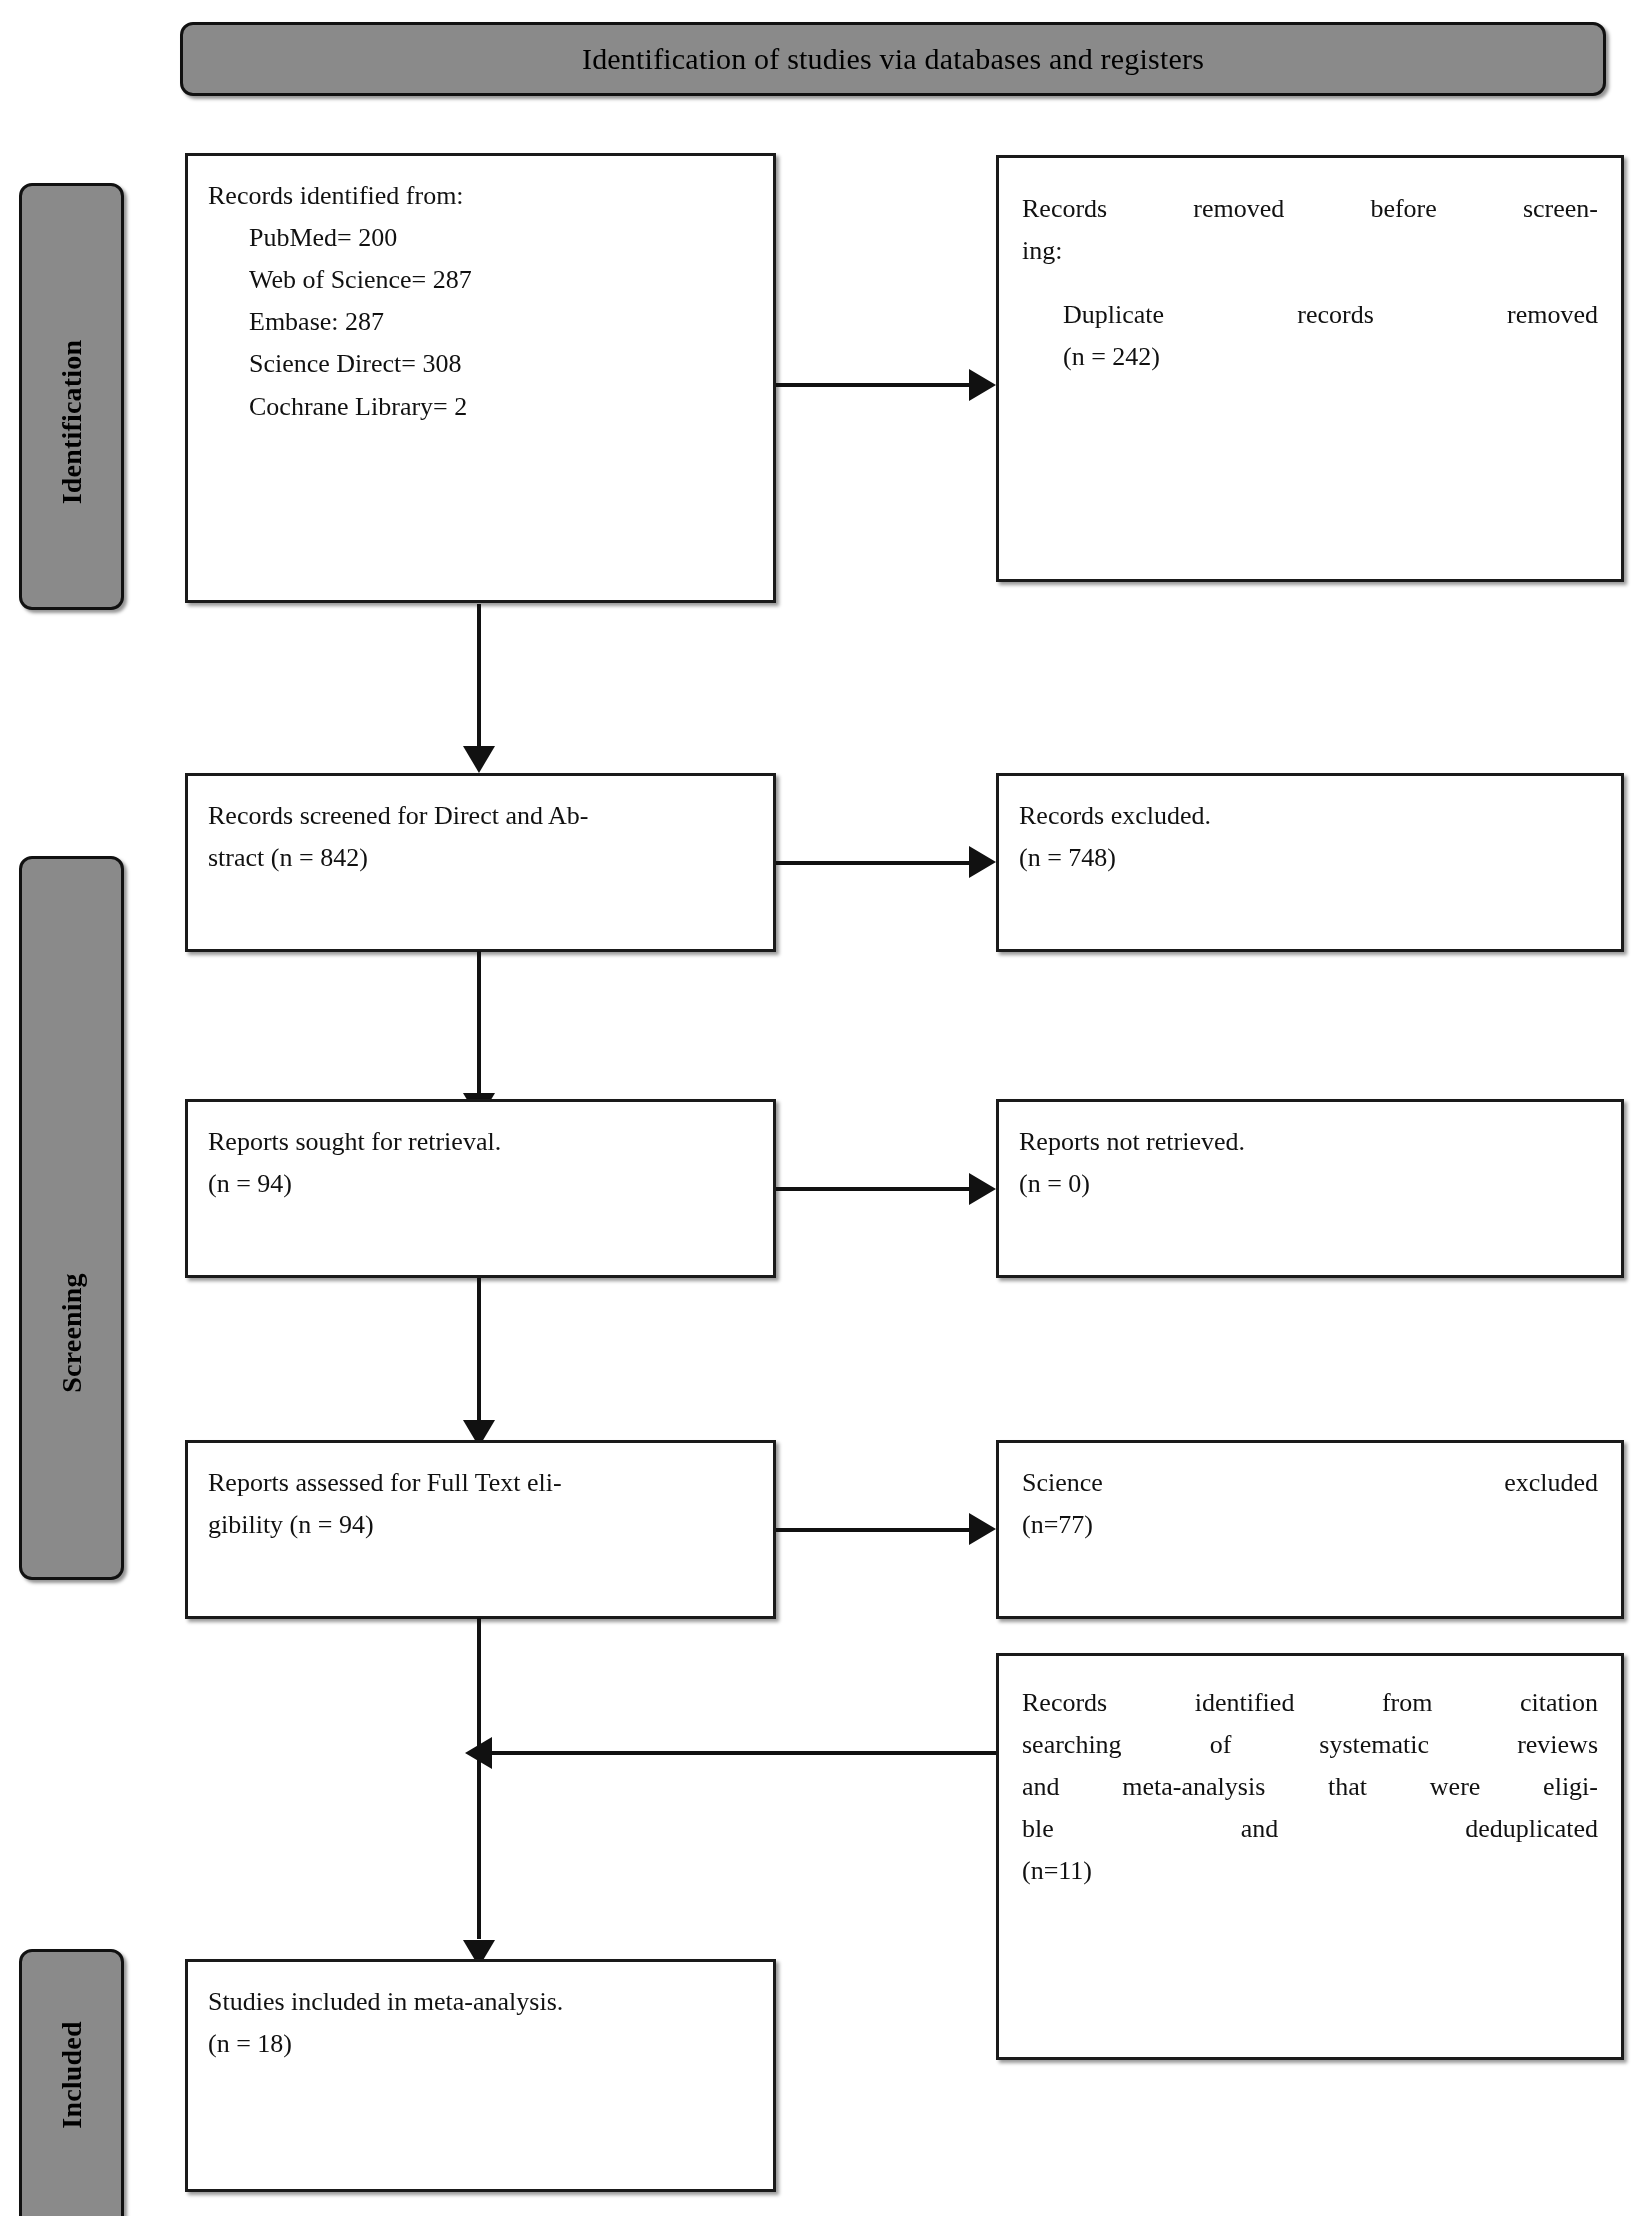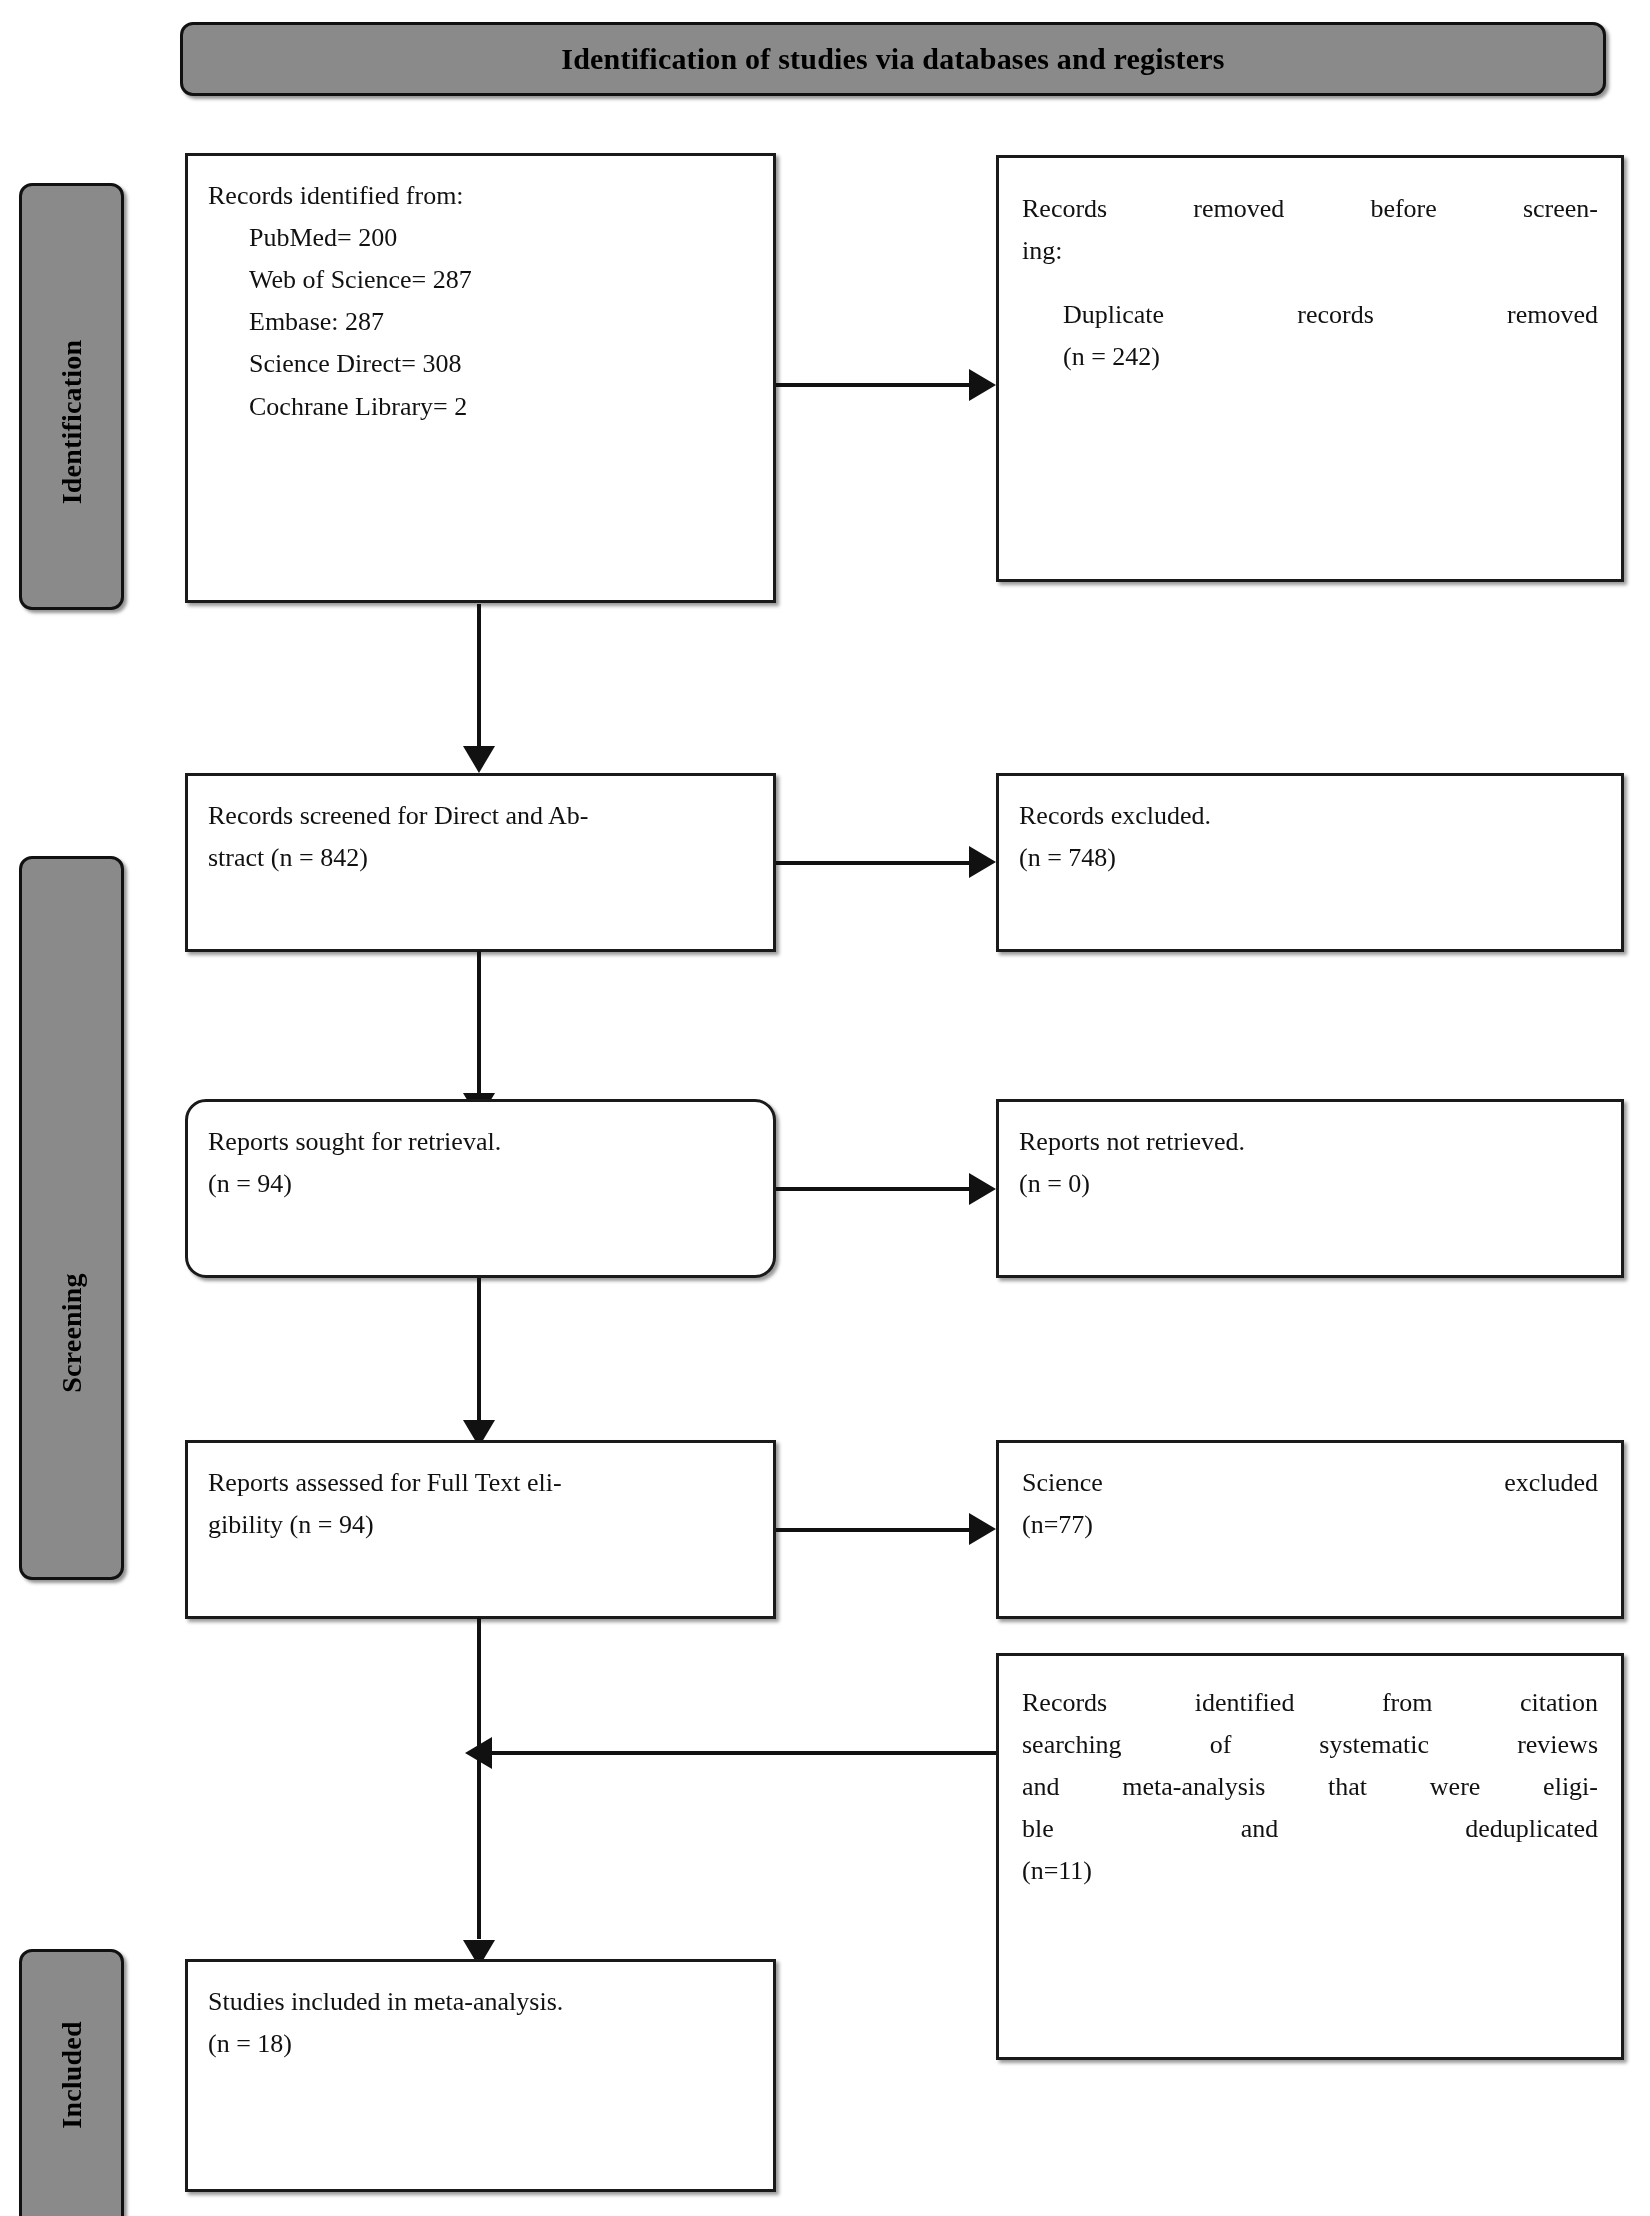--- a/index.html
+++ b/index.html
@@ -26,21 +26,21 @@
     border-radius: 13px;
     box-sizing: border-box;
     box-shadow: 3px 3px 3.5px rgba(0,0,0,0.42);
   }
   .pill-header {
     display: flex;
     align-items: center;
     justify-content: center;
   }
   .pill-header .ptext {
-    font-weight: bold;
+    font-weight: normal;
     font-size: 30px;
     color: #000000;
     letter-spacing: 0.2px;
     white-space: nowrap;
   }
   .pill-side {
     overflow: hidden;
   }
   .pill-side .ptext {
     position: absolute;
@@ -167,21 +167,21 @@
   <div class="arrow-right" style="left:969px; top:846px;"></div>
 
   <div class="box" style="left:996px; top:773px; width:628px; height:179px;">
     <div class="line">Records excluded.</div>
     <div class="line">(n = 748)</div>
   </div>
 
   <div class="vline" style="left:477px; top:951px; height:142px;"></div>
   <div class="arrow-down" style="left:463px; top:1093px;"></div>
 
-  <div class="box" style="left:185px; top:1099px; width:591px; height:179px;border-radius:21px;">
+  <div class="box" style="left:185px; top:1099px; width:591px; height:179px;">
     <div class="line">Reports sought for retrieval.</div>
     <div class="line">(n = 94)</div>
   </div>
 
   <div class="hline" style="left:776px; top:1187px; width:193px;"></div>
   <div class="arrow-right" style="left:969px; top:1173px;"></div>
 
   <div class="box" style="left:996px; top:1099px; width:628px; height:179px;">
     <div class="line">Reports not retrieved.</div>
     <div class="line">(n = 0)</div>

